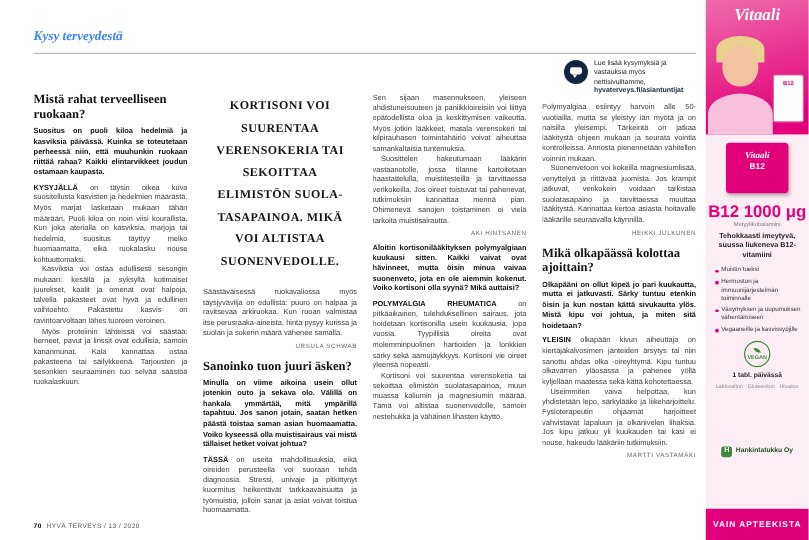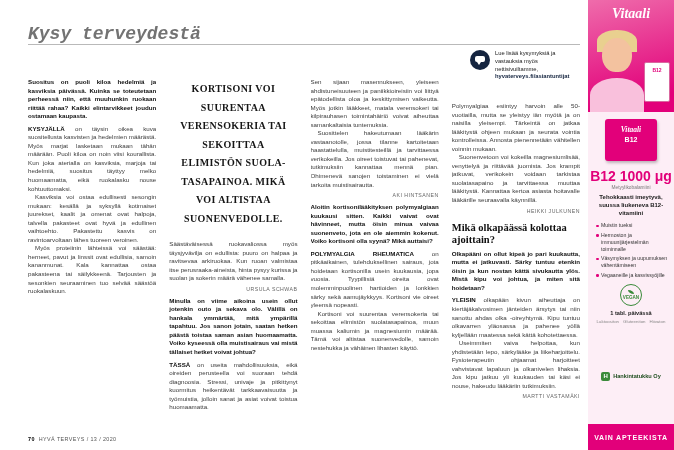--- a/index.html
+++ b/index.html
@@ -2,42 +2,42 @@
 <html><head>
 <meta charset="utf-8">
 <style>
   * { margin:0; padding:0; box-sizing:border-box; }
   html,body { width:674px; height:450px; background:#ffffff; overflow:hidden;
               font-family:"Liberation Sans", sans-serif; color:#333; }
   #page { position:relative; width:674px; height:450px; background:#fff; }
 
   
   .kicker { position:absolute; left:28px; top:24px; width:552px;
-            font-family:Liberation Mono, monospace; font-style:italic; font-weight:700;
-            font-size:18px; color:#737373; }
+            font-family:Liberation Serif, serif; font-style:italic; font-weight:700;
+            font-size:11px; color:#3b82f6; }
   .kicker-rule { position:absolute; left:28px; top:44px; width:552px; height:0;
                  border-top:1px solid #b9b9b9; }
 
   
   .promo { position:absolute; left:470px; top:50px; width:112px; display:flex; gap:5px; }
   .promo-icon { width:20px; height:20px; border-radius:50%; background:#14243f; flex:0 0 auto;
                 position:relative; }
   .promo-icon .bubble { position:absolute; left:5px; top:6px; width:10px; height:6px;
                         background:#fff; border-radius:2px; }
   .promo-icon .tail { position:absolute; left:7px; top:12px; width:0; height:0;
                       border-left:2px solid transparent; border-right:2px solid transparent;
                       border-top:3px solid #fff; }
   .promo-text { font-size:5.8px; line-height:1.35; color:#222; }
   .promo-text .site { font-weight:700; color:#14243f; }
 
   
   .columns { position:absolute; left:28px; top:56px; width:552px; height:372px;
              display:flex; gap:13px; }
   .col { flex:1 1 0; overflow:hidden; padding-top:22px; }
-  .col-4 { padding-top:46px; }
+  .col-4 { padding-top:30px; }
 
   .q-title { font-family:"Liberation Serif", serif; font-weight:700; font-size:10.5px;
              line-height:1.15; color:#101010; margin:8px 0 4px; }
   .col .q-title:first-child { margin-top:0; }
   .question { font-size:6.2px; font-weight:700; line-height:1.38; color:#111;
               text-align:justify; margin-bottom:4px; }
   .para { font-size:6.2px; line-height:1.38; color:#3a3a3a; text-align:justify; }
   .para + .para { text-indent:7px; }
   .lead { font-weight:700; color:#111; }
   .lead::after { content:" "; }
@@ -120,30 +120,32 @@
     </div>
     <div class="promo-text">
       <span>Lue lisää kysymyksiä ja vastauksia myös nettisivuiltamme,</span>
       <span class="site">hyvaterveys.fi/asiantuntijat</span>
     </div>
   </div>
 
   <div class="columns">
 
     <div class="col">
+      <div class="q-title">Mistä rahat terveelliseen ruokaan?</div>
       <div class="question">Suositus on puoli kiloa hedelmiä ja kasviksia päivässä. Kuinka se toteutetaan perheessä niin, että muuhunkin ruokaan riittää rahaa? Kaikki elintarvikkeet joudun ostamaan kaupasta.</div>
       <p class="para"><b class="lead">KYSYJÄLLÄ</b><span>on täysin oikea kuva suositellusta kasvisten ja hedelmien määrästä. Myös marjat lasketaan mukaan tähän määrään. Puoli kiloa on noin viisi kourallista. Kun joka aterialla on kasviksia, marjoja tai hedelmiä, suositus täyttyy melko huomaamatta, eikä ruokalasku nouse kohtuuttomaksi.</span></p>
       <p class="para">Kasviksia voi ostaa edullisesti sesongin mukaan: kesällä ja syksyllä kotimaiset juurekset, kaalit ja omenat ovat halpoja, talvella pakasteet ovat hyvä ja edullinen vaihtoehto. Pakastettu kasvis on ravintoarvoltaan lähes tuoreen veroinen.</p>
       <p class="para">Myös proteiinin lähteissä voi säästää: herneet, pavut ja linssit ovat edullisia, samoin kananmunat. Kala kannattaa ostaa pakasteena tai säilykkeenä. Tarjousten ja sesonkien seuraaminen tuo selvää säästöä ruokalaskuun.</p>
     </div>
 
     <div class="col">
       <div class="pull-quote">KORTISONI VOI SUURENTAA VERENSOKERIA TAI SEKOITTAA ELIMISTÖN SUOLA­TASAPAINOA. MIKÄ VOI ALTISTAA SUONENVEDOLLE.</div>
       <p class="para">Säästäväisessä ruokavaliossa myös täysjyvävilja on edullista: puuro on halpaa ja ravitsevaa arkiruokaa. Kun ruoan valmistaa itse perusraaka-aineista, hinta pysyy kurissa ja suolan ja sokerin määrä vähenee samalla.</p>
       <div class="signature">URSULA SCHWAB</div>
+      <div class="q-title">Sanoinko tuon juuri äsken?</div>
       <div class="question">Minulla on viime aikoina usein ollut jotenkin outo ja sekava olo. Välillä on hankala ymmärtää, mitä ympärillä tapahtuu. Jos sanon jotain, saatan hetken päästä toistaa saman asian huomaamatta. Voiko kyseessä olla muistisairaus vai mistä tällaiset hetket voivat johtua?</div>
       <p class="para"><b class="lead">TÄSSÄ</b><span>on useita mahdollisuuksia, eikä oireiden perusteella voi suoraan tehdä diagnoosia. Stressi, univaje ja pitkittynyt kuormitus heikentävät tarkkaavaisuutta ja työmuistia, jolloin sanat ja asiat voivat toistua huomaamatta.</span></p>
     </div>
 
     <div class="col">
       <p class="para">Sen sijaan masennukseen, yleiseen ahdistuneisuuteen ja paniikkioireisiin voi liittyä epätodellista oloa ja keskittymisen vaikeutta. Myös jotkin lääkkeet, matala verensokeri tai kilpirauhasen toimintahäiriö voivat aiheuttaa samankaltaisia tuntemuksia.</p>
       <p class="para">Suosittelen hakeutumaan lääkärin vastaanotolle, jossa tilanne kartoitetaan haastattelulla, muistitesteillä ja tarvittaessa verikokeilla. Jos oireet toistuvat tai pahenevat, tutkimuksiin kannattaa mennä pian. Ohimenevä sanojen toistaminen ei vielä tarkoita muistisairautta.</p>
       <div class="signature">AKI HINTSANEN</div>
       <div class="question">Aloitin kortisonilääkityksen polymyalgiaan kuukausi sitten. Kaikki vaivat ovat hävinneet, mutta öisin minua vaivaa suonenveto, jota en ole aiemmin kokenut. Voiko kortisoni olla syynä? Mikä auttaisi?</div>
       <p class="para"><b class="lead">POLYMYALGIA RHEUMATICA</b><span>on pitkäaikainen, tulehduksellinen sairaus, jota hoidetaan kortisonilla usein kuukausia, jopa vuosia. Tyypillisiä oireita ovat molemminpuolinen hartioiden ja lonkkien särky sekä aamujäykkyys. Kortisoni vie oireet yleensä nopeasti.</span></p>

